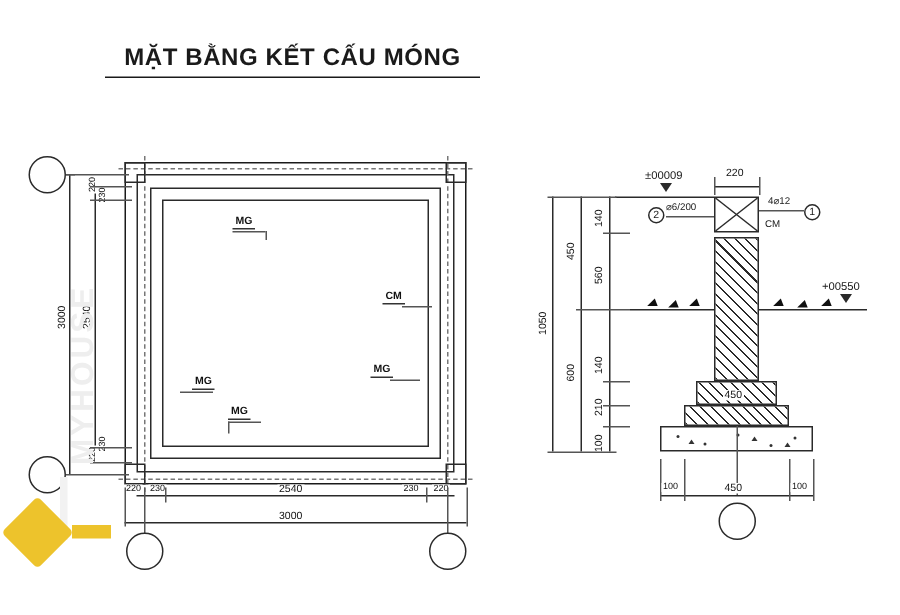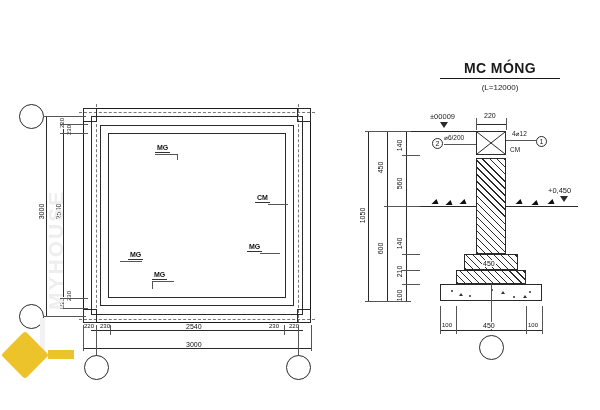--- a/index.html
+++ b/index.html
@@ -78,22 +78,21 @@
            font-weight:bold;color:#eeeeee;letter-spacing:2px;
            transform:rotate(-90deg);transform-origin:0 0;white-space:nowrap;}
   #wm-bars{position:absolute;left:40px;top:318px;width:5px;height:42px;
            background:#f2f2f2;}
 </style>
 </head>
 <body>
 
 <div class="stage">
 
-  <div class="title" id="sec-title">MC MÓNG</div>
-  <div id="sec-sub">(L=12000)</div>
+  <div class="title" id="plan-title">MẶT BẰNG KẾT CẤU MÓNG</div>
 
   <div>
 
     <div class="rect2" style="left:83px;top:108px;width:228px;height:215px;"></div>
 
     <div class="rect" style="left:91px;top:116px;width:212px;height:199px;"></div>
 
     <div class="rect" style="left:100px;top:125px;width:194px;height:181px;"></div>
 
     <div class="rect" style="left:108px;top:133px;width:178px;height:165px;"></div>
@@ -203,21 +202,21 @@
     <div class="gnd" style="left:446px;top:200px;"></div>
     <div class="gnd" style="left:460px;top:199px;"></div>
     <div class="gnd" style="left:516px;top:199px;"></div>
     <div class="gnd" style="left:532px;top:200px;"></div>
     <div class="gnd" style="left:548px;top:199px;"></div>
 
     <div class="lvl-txt" style="left:430px;top:112px;">±00009</div>
     <div class="lvl-tri" style="left:440px;top:122px;"></div>
     <div class="ln h" style="left:410px;top:131px;width:66px;"></div>
 
-    <div class="lvl-txt" style="left:548px;top:186px;">+0,450</div>
+    <div class="lvl-txt" style="left:548px;top:186px;">+00550</div>
     <div class="lvl-tri" style="left:560px;top:196px;"></div>
 
     <div class="ln h" style="left:476px;top:124px;width:30px;"></div>
     <div class="ln v thin" style="left:476px;top:118px;height:12px;"></div>
     <div class="ln v thin" style="left:506px;top:118px;height:12px;"></div>
     <div class="dim" style="left:483px;top:112px;">220</div>
 
     <div class="cbub" style="left:432px;top:138px;">2</div>
     <div class="ctxt" style="left:444px;top:134px;">⌀6/200</div>
     <div class="ln h thin" style="left:444px;top:144px;width:32px;"></div>

